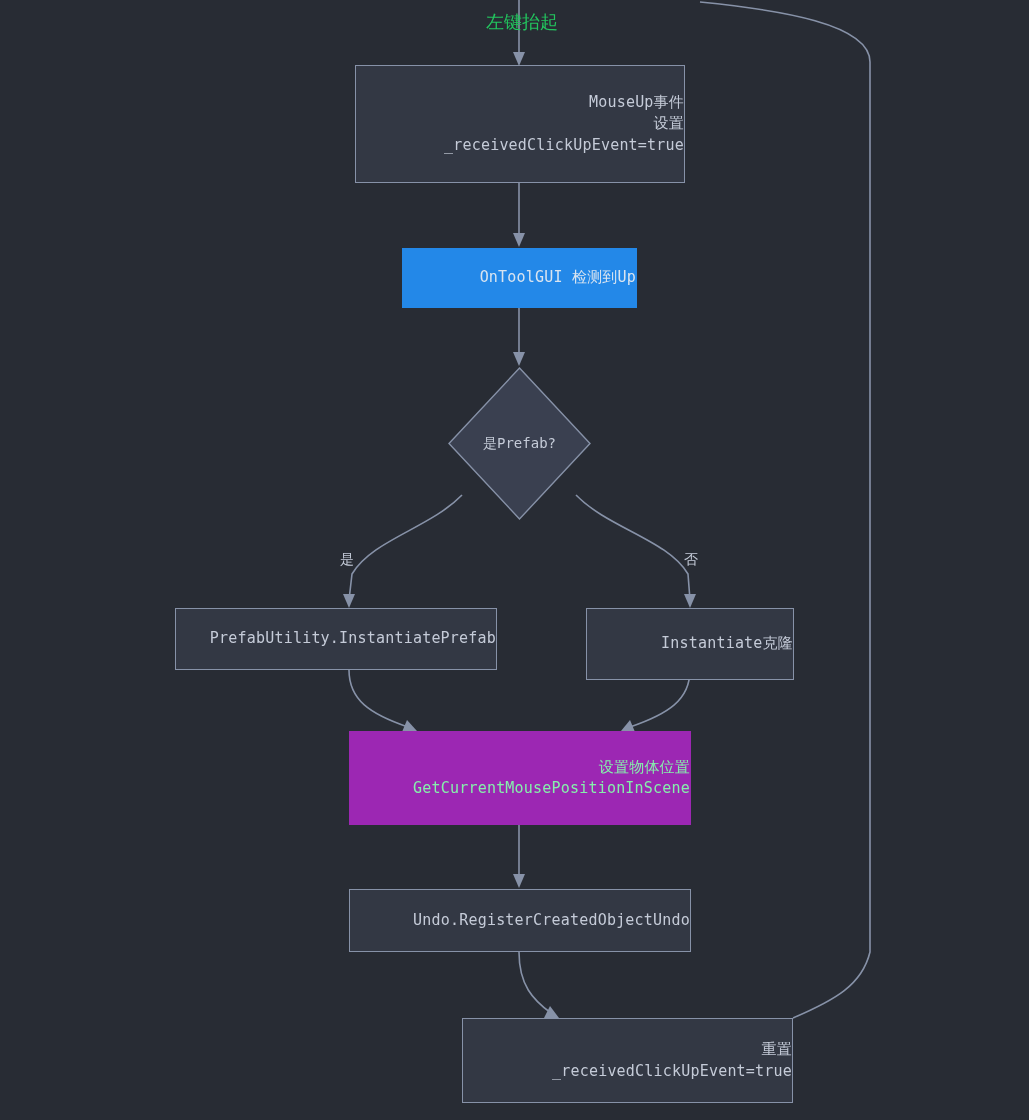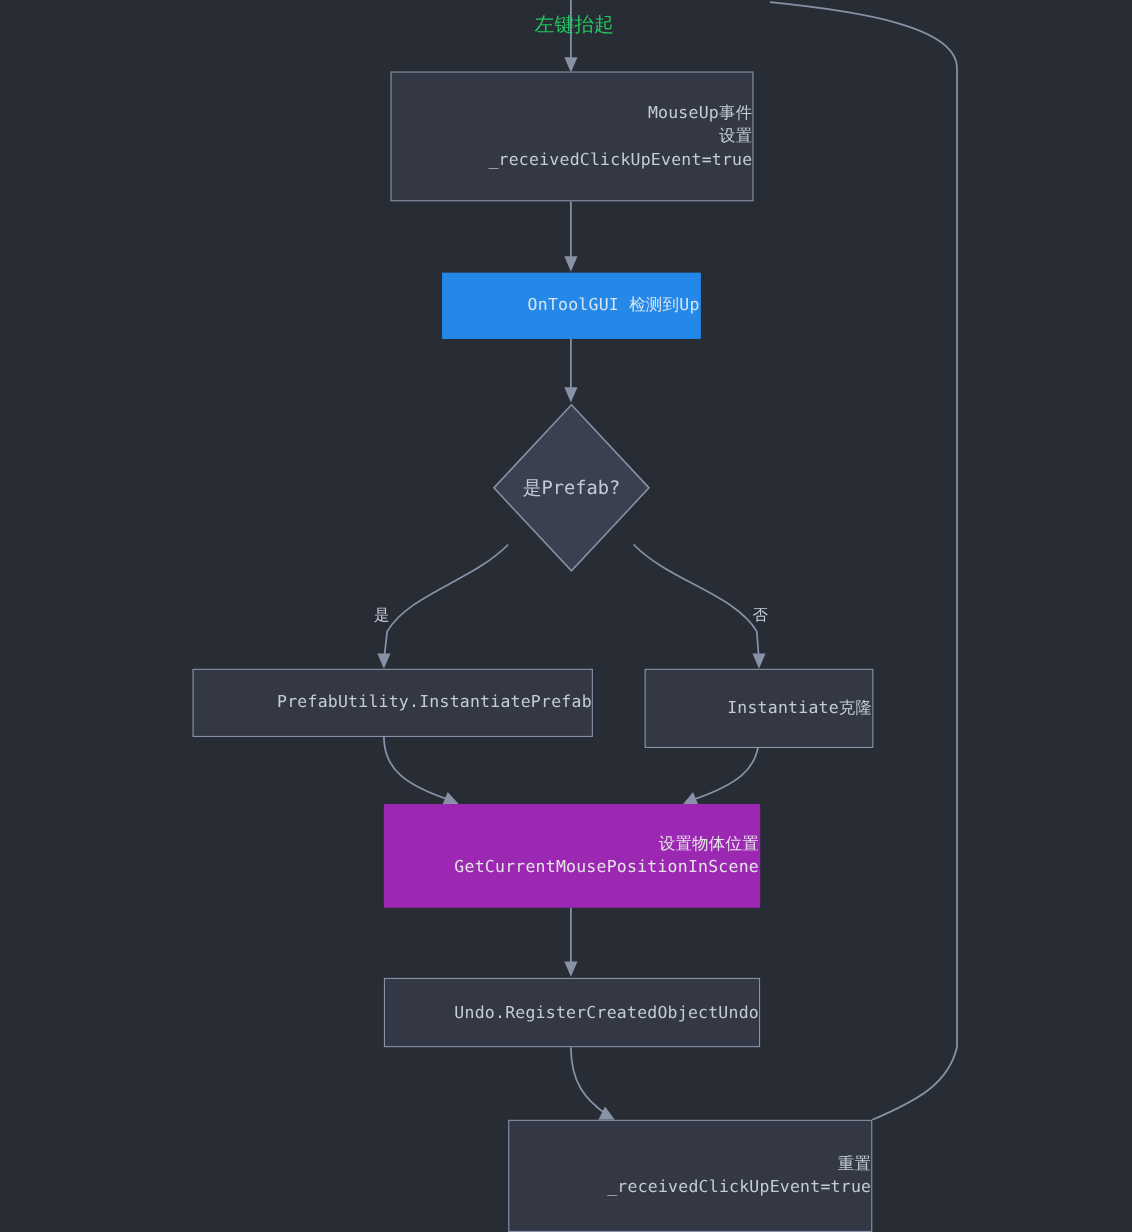--- a/index.html
+++ b/index.html
@@ -52,21 +52,21 @@
   }
   .node.rect.blue {
     background: #2388e8;
     border-color: #2388e8;
     color: #d9e4f0;
     padding-left: 47px;
   }
   .node.rect.purple {
     background: #9c27b3;
     border-color: #9c27b3;
-    color: #e5e5e5;
+    color: #86efac;
     padding-left: 28px;
   }
   .node .line {
     display: block;
   }
   .diamond-wrap {
     position: absolute;
   }
   .diamond-shape {
     position: absolute;
@@ -76,21 +76,21 @@
   .diamond-label {
     position: absolute;
     left: 0;
     top: 0;
     width: 100%;
     height: 100%;
     display: flex;
     align-items: center;
     justify-content: center;
     color: #c5cbd8;
-    font-size: 17px;
+    font-size: 14px;
     white-space: nowrap;
     pointer-events: none;
   }
   .edge-label {
     position: absolute;
     color: #c7cedb;
     font-size: 14px;
     white-space: nowrap;
     font-family: "DejaVu Sans", "Liberation Sans", sans-serif;
   }
@@ -174,35 +174,35 @@
   <div class="diamond-wrap" style="left:447px; top:366px; width:145px; height:155px;">
     <svg class="diamond-shape" width="145" height="155" viewBox="0 0 145 155">
       <polygon points="72.5,2 143,77.5 72.5,153 2,77.5" fill="#3a4050" stroke="#8792a8" stroke-width="1.4"></polygon>
     </svg>
     <div class="diamond-label">是Prefab?</div>
   </div>
 
   <div class="edge-label" style="left:340px; top:551px;">是</div>
   <div class="edge-label" style="left:684px; top:551px;">否</div>
 
-  <div class="node rect" style="left:175px; top:608px; width:364px; height:62px;">
+  <div class="node rect" style="left:175px; top:608px; width:322px; height:62px;">
     <span class="line">PrefabUtility.InstantiatePrefab</span>
   </div>
 
   <div class="node rect" style="left:586px; top:608px; width:208px; height:72px;">
     <span class="line">Instantiate克隆</span>
   </div>
 
   <div class="node rect purple" style="left:349px; top:731px; width:342px; height:94px;">
     <span class="line">设置物体位置</span>
     <span class="line">GetCurrentMousePositionInScene</span>
   </div>
 
   <div class="node rect" style="left:349px; top:889px; width:342px; height:63px;">
     <span class="line">Undo.RegisterCreatedObjectUndo</span>
   </div>
 
-  <div class="node rect" style="left:462px; top:1018px; width:331px; height:102px;">
+  <div class="node rect" style="left:462px; top:1018px; width:331px; height:85px;">
     <span class="line">重置</span>
     <span class="line">_receivedClickUpEvent=true</span>
   </div>
 
 </div>
 
 </body></html>

